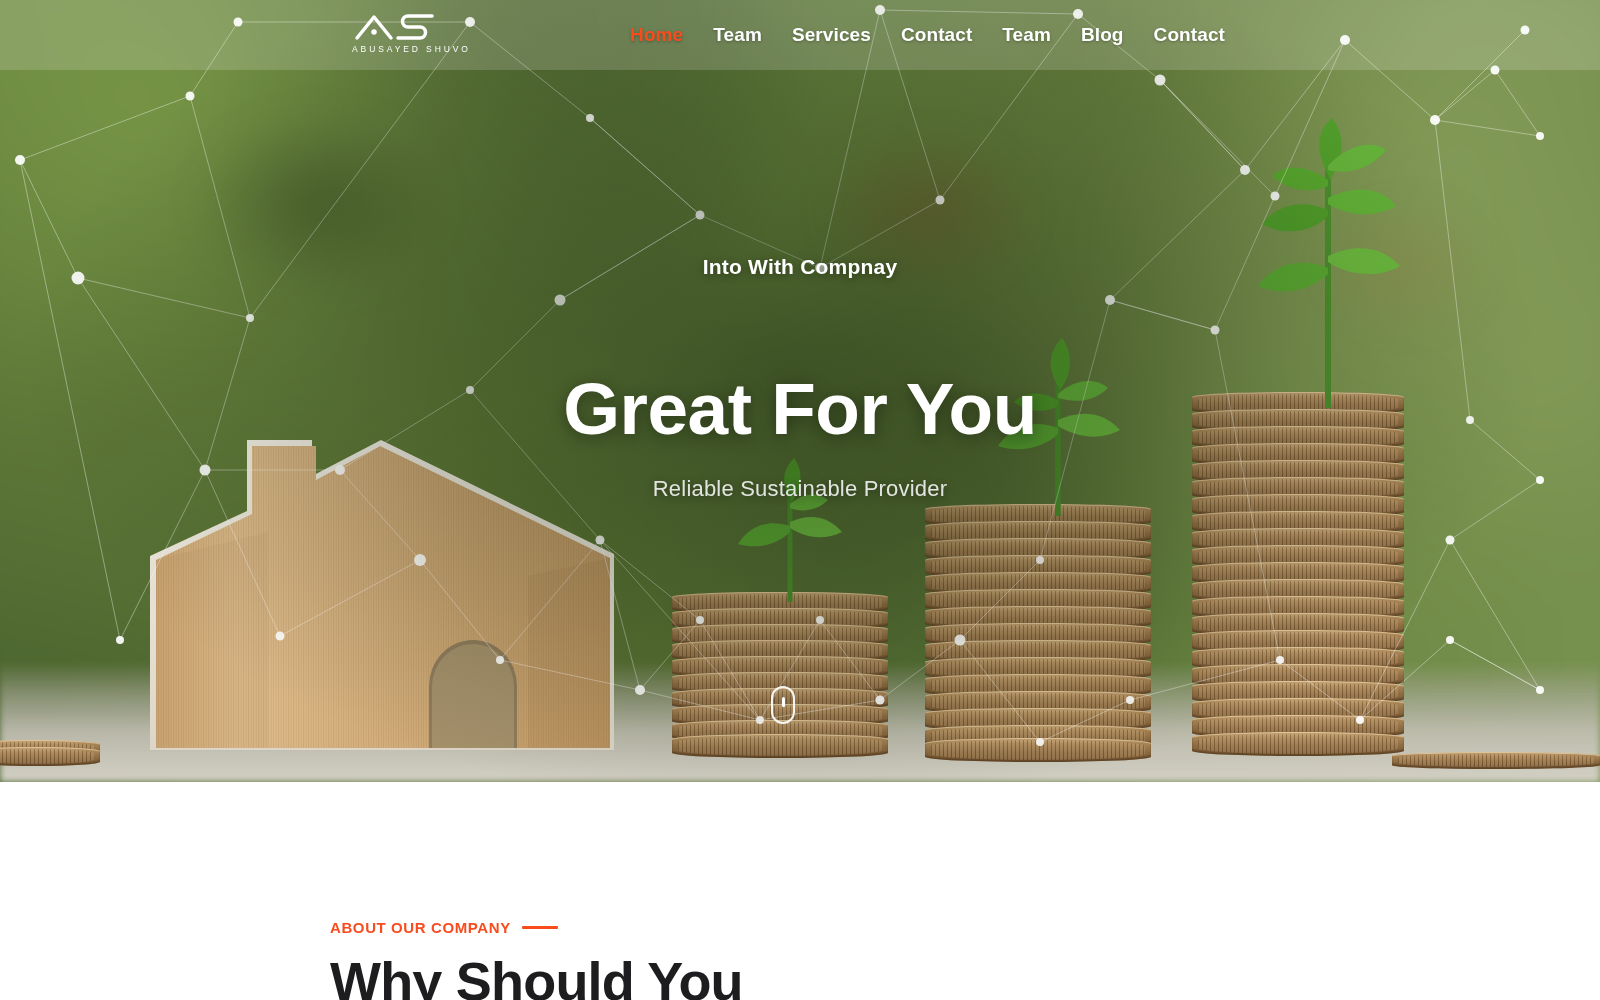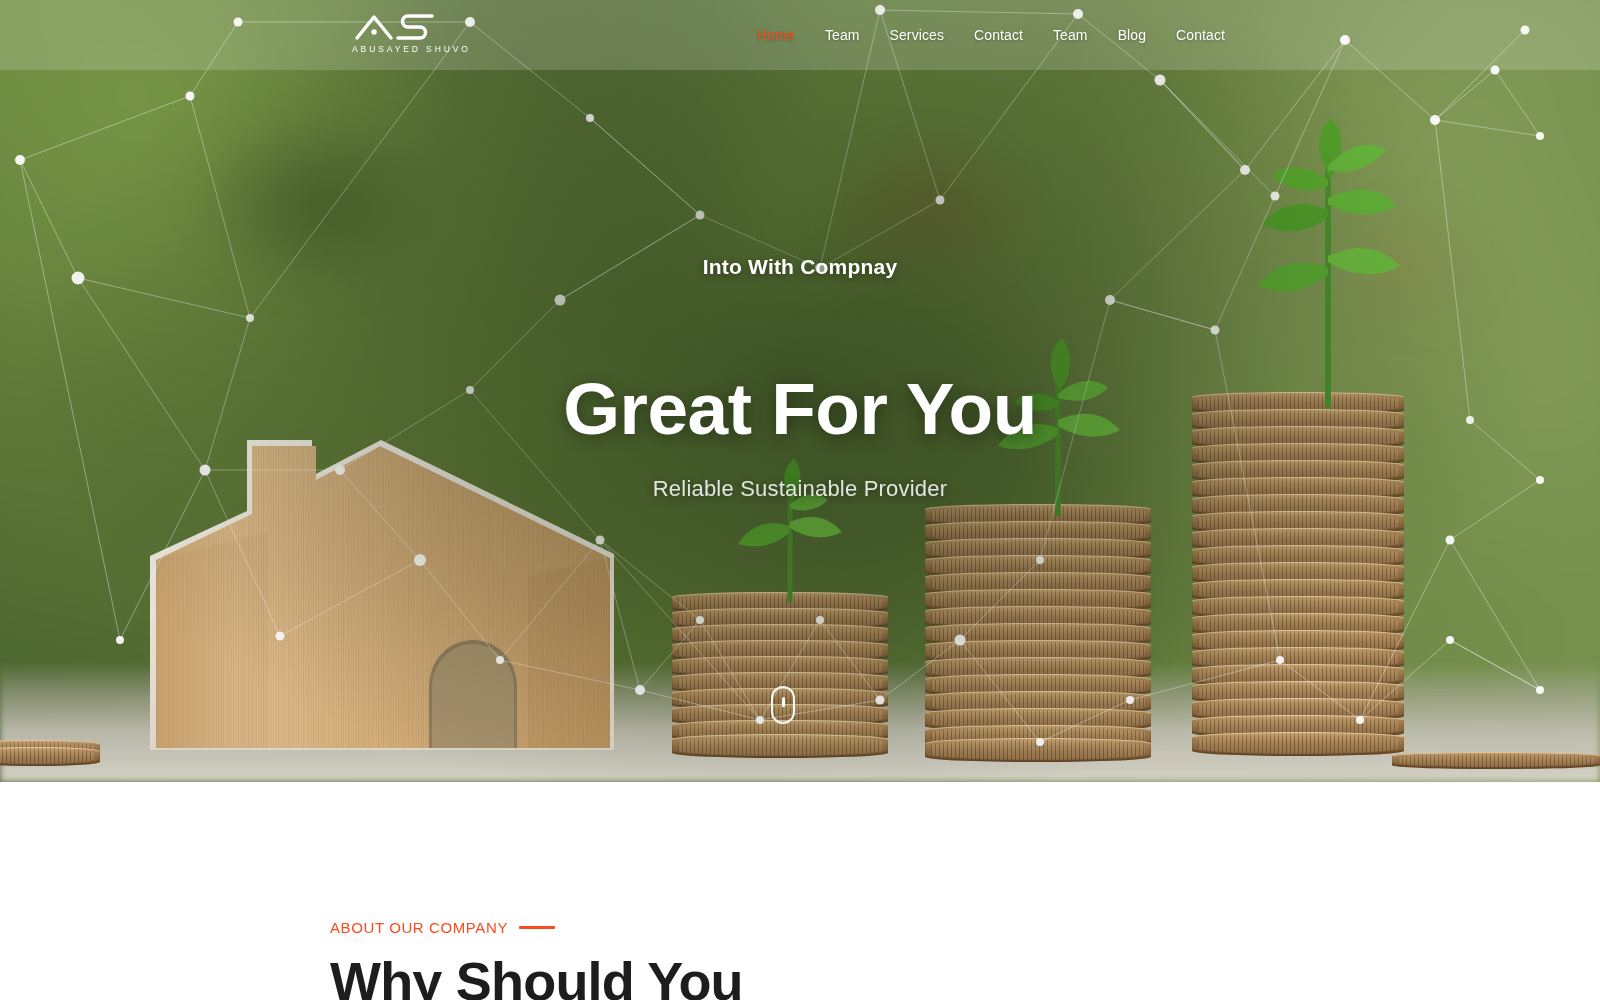--- a/index.html
+++ b/index.html
@@ -102,21 +102,21 @@
     font-size:8.5px; letter-spacing:2.9px; color:#ffffff;
     font-weight:400; text-align:center; line-height:11px;
     white-space:nowrap;
   }
 
   .nav {
     position:absolute; right:375px; top:0; height:70px;
     display:flex; align-items:center; gap:30px;
   }
   .nav-item {
-    font-size:14px; font-weight:400; color:#ffffff;
+    font-size:19px; font-weight:700; color:#ffffff;
     letter-spacing:.1px; cursor:pointer; white-space:nowrap;
     text-shadow:0 1px 3px rgba(0,0,0,.28);
   }
   .nav-item.active { color:#F94C1E; }
 
   
   .hero-content {
     position:absolute; left:0; top:0; width:1600px; height:782px;
     display:flex; flex-direction:column; align-items:center;
     z-index:20; pointer-events:none;
@@ -154,21 +154,21 @@
   }
 
   
   .about {
     position:absolute; left:0; top:782px; width:1600px; height:218px;
     background:#ffffff;
   }
   .about-left { position:absolute; left:330px; top:137px; }
   .about-eyebrow {
     display:flex; align-items:center; gap:11px;
-    font-size:15px; font-weight:400; color:#F94C1E; letter-spacing:.6px;
+    font-size:15px; font-weight:700; color:#F94C1E; letter-spacing:.6px;
   }
   .about-eyebrow .dash {
     width:36px; height:3px; background:#F94C1E; border-radius:1px; display:block;
   }
   .about-title {
     margin-top:16px;
     font-size:54px; font-weight:700; color:#1d1d1f;
     line-height:58px; letter-spacing:-.8px; white-space:nowrap;
   }
 </style>

